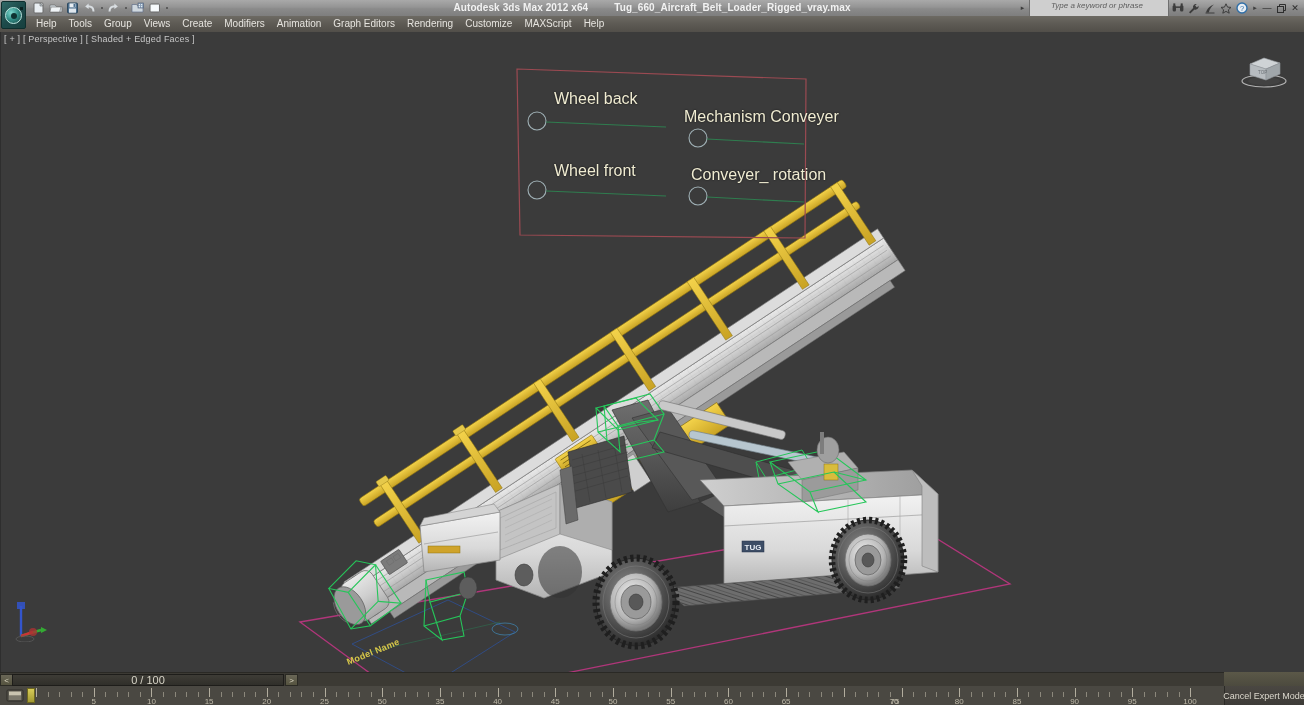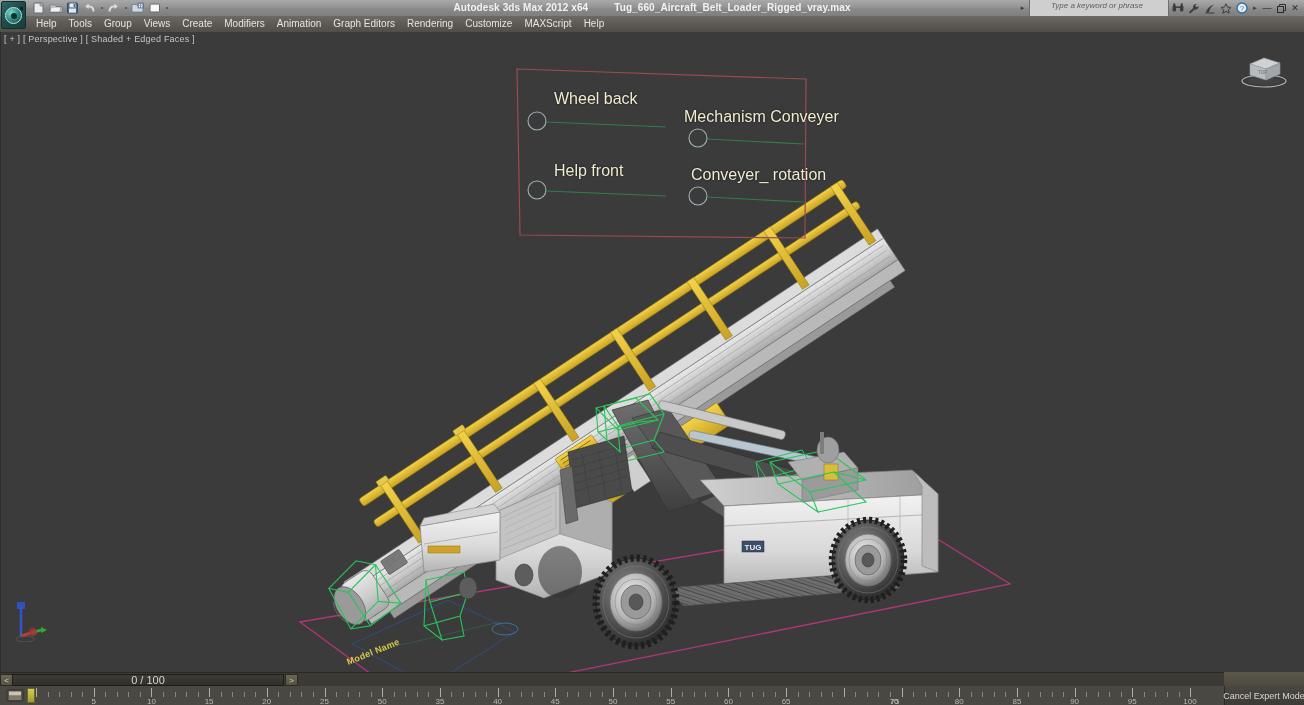--- a/index.html
+++ b/index.html
@@ -511,21 +511,21 @@
       <line x1="191" y1="72" x2="288" y2="77" stroke="#2f7d4f" stroke-width="1.1"></line>
 
       <circle cx="21" cy="123" r="9" fill="none" stroke="#9fb0b5" stroke-width="1.1"></circle>
       <line x1="30" y1="124" x2="150" y2="129" stroke="#2f7d4f" stroke-width="1.1"></line>
 
       <circle cx="182" cy="129" r="9" fill="none" stroke="#9fb0b5" stroke-width="1.1"></circle>
       <line x1="191" y1="130" x2="288" y2="135" stroke="#2f7d4f" stroke-width="1.1"></line>
     </svg>
     <div class="anno-label" style="left:38px;top:23px;">Wheel back</div>
     <div class="anno-label" style="left:168px;top:41px;">Mechanism Conveyer</div>
-    <div class="anno-label" style="left:38px;top:95px;">Help front</div>
+    <div class="anno-label" style="left:38px;top:95px;">Wheel front</div>
     <div class="anno-label" style="left:175px;top:99px;">Conveyer_ rotation</div>
   </div>
 
   <div class="viewcube">
     <svg width="56" height="40" viewBox="0 0 56 40">
       <ellipse cx="28" cy="33" rx="22" ry="6" fill="none" stroke="#cfcfcf" stroke-width="1.2" opacity=".8"></ellipse>
       <ellipse cx="28" cy="33" rx="16" ry="4" fill="#4a4a4a" opacity=".5"></ellipse>
       <polygon points="14,16 28,10 44,15 30,21" fill="#cfd3d6" stroke="#9aa0a4" stroke-width=".6"></polygon>
       <polygon points="14,16 30,21 30,32 14,27" fill="#b7bcc0" stroke="#9aa0a4" stroke-width=".6"></polygon>
       <polygon points="30,21 44,15 44,26 30,32" fill="#a0a6aa" stroke="#8e9498" stroke-width=".6"></polygon>

